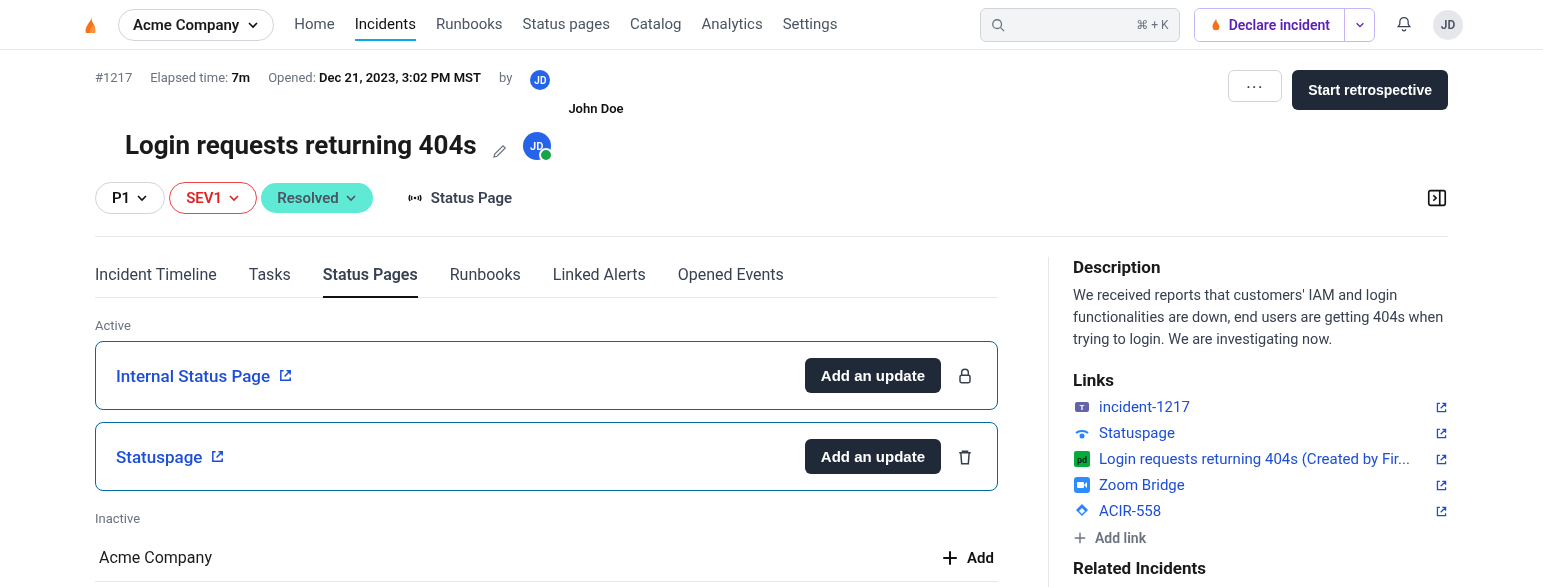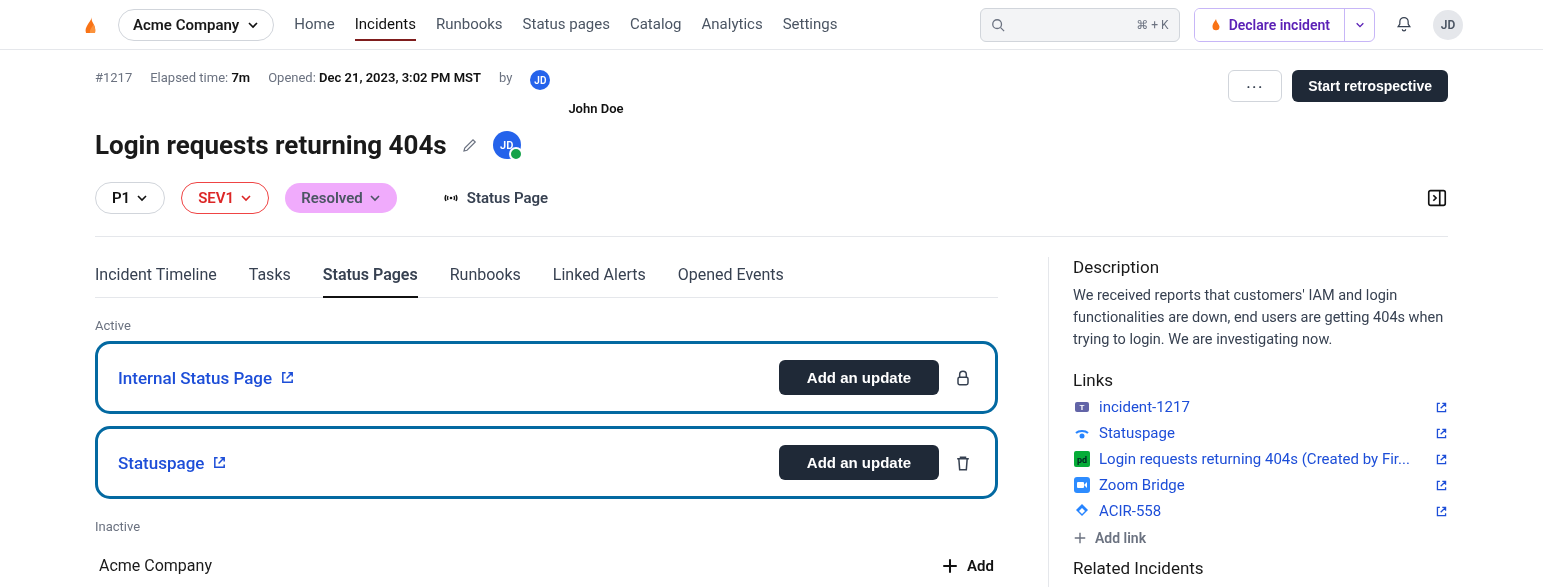--- a/index.html
+++ b/index.html
@@ -34,21 +34,21 @@
   }
   .nav-links { display: flex; gap: 20px; margin-left: 6px; text-align: right; }
   .nav-link {
     font-size: 15px;
     color: #4b5563;
     padding: 6px 0;
     cursor: pointer;
   }
   .nav-link.active {
     color: #111;
-    border-bottom: 2px solid #7f1d1d;
+    border-bottom: 2px solid #0ea5e9;
   }
   .nav-spacer { flex: 1; }
   .searchbox {
     display: flex; align-items: center;
     background: #f3f4f6;
     border: 1px solid #d1d5db;
     border-radius: 6px;
     height: 34px;
     width: 200px;
     padding: 0 10px;
@@ -123,28 +123,29 @@
     font-weight: 700;
     color: #374151;
     letter-spacing: 2px;
   }
   .btn-dark {
     background: #1f2937;
     color: #fff;
     border-radius: 6px;
     border: none;
     padding: 0 16px;
-    height: 32px;
+    height: 40px;
     font-weight: 600;
     font-size: 14px;
     cursor: pointer;
   }
   .title-row {
-    display: flex; align-items: center; gap: 14px;
+    display: flex; align-items: flex-end; gap: 14px;
     margin-top: 14px;
+    margin-left: 30px;
   }
   .title {
     font-size: 26px;
     font-weight: 700;
   }
   .edit-icon { color: #6b7280; cursor: pointer; }
   .title-avatar {
     width: 28px; height: 28px; border-radius: 50%;
     background: #2563eb; color: #fff;
     font-size: 11px; font-weight: 600;
@@ -155,34 +156,34 @@
     content: "";
     position: absolute;
     bottom: -2px; right: -2px;
     width: 10px; height: 10px;
     background: #16a34a;
     border: 2px solid #fff;
     border-radius: 50%;
   }
 
   .pill-row {
-    display: flex; align-items: center; gap: 16px;
+    display: flex; align-items: center; gap: 4px;
     margin-top: 22px;
   }
   .pill {
     display: flex; align-items: center; gap: 6px;
     border-radius: 18px;
     padding: 6px 16px;
     font-weight: 600;
     font-size: 15px;
     cursor: pointer;
   }
   .pill-outline { border: 1px solid #d1d5db; background: #fff; color: #111; }
   .pill-sev { border: 1px solid #ef4444; background: #fff; color: #dc2626; }
-  .pill-resolved { border: none; background: #f0abfc; color: #4b5563; }
+  .pill-resolved { border: none; background: #5eead4; color: #4b5563; }
   .status-page-indicator {
     display: flex; align-items: center; gap: 8px;
     margin-left: 30px;
     font-weight: 600;
     font-size: 15px;
     color: #374151;
   }
   .panel-toggle {
     margin-left: auto;
     cursor: pointer;
@@ -228,42 +229,42 @@
   }
 
   .section-label {
     font-size: 13px;
     color: #6b7280;
     margin-top: 20px;
     margin-bottom: 8px;
   }
 
   .card {
-    border: 3px solid #0369a1;
-    border-radius: 15px;
+    border: 1px solid #0369a1;
+    border-radius: 8px;
     padding: 16px 20px;
     display: flex;
     align-items: center;
     gap: 12px;
     margin-bottom: 12px;
   }
   .card-link {
     color: #1d4ed8;
     font-size: 17px;
     font-weight: 500;
     display: flex; align-items: center; gap: 8px;
     cursor: pointer;
   }
   .card-spacer { flex: 1; }
   .btn-dark-sm {
     background: #1f2937;
     color: #fff;
     border-radius: 6px;
     border: none;
-    padding: 9px 28px;
+    padding: 9px 16px;
     font-weight: 600;
     font-size: 15px;
     cursor: pointer;
   }
   .card-action-icon {
     color: #374151;
     cursor: pointer;
     width: 24px;
     display: flex; justify-content: center;
   }
@@ -279,21 +280,21 @@
     display: flex; align-items: center; gap: 8px;
     font-weight: 600;
     font-size: 15px;
     cursor: pointer;
     color: #111;
   }
 
   
   .panel-heading {
     font-size: 17px;
-    font-weight: 400;
+    font-weight: 700;
     margin-bottom: 8px;
   }
   .panel-text {
     font-size: 14.5px;
     color: #374151;
     line-height: 1.5;
     margin-bottom: 20px;
   }
   .links-list {
     display: flex; flex-direction: column; gap: 8px;

